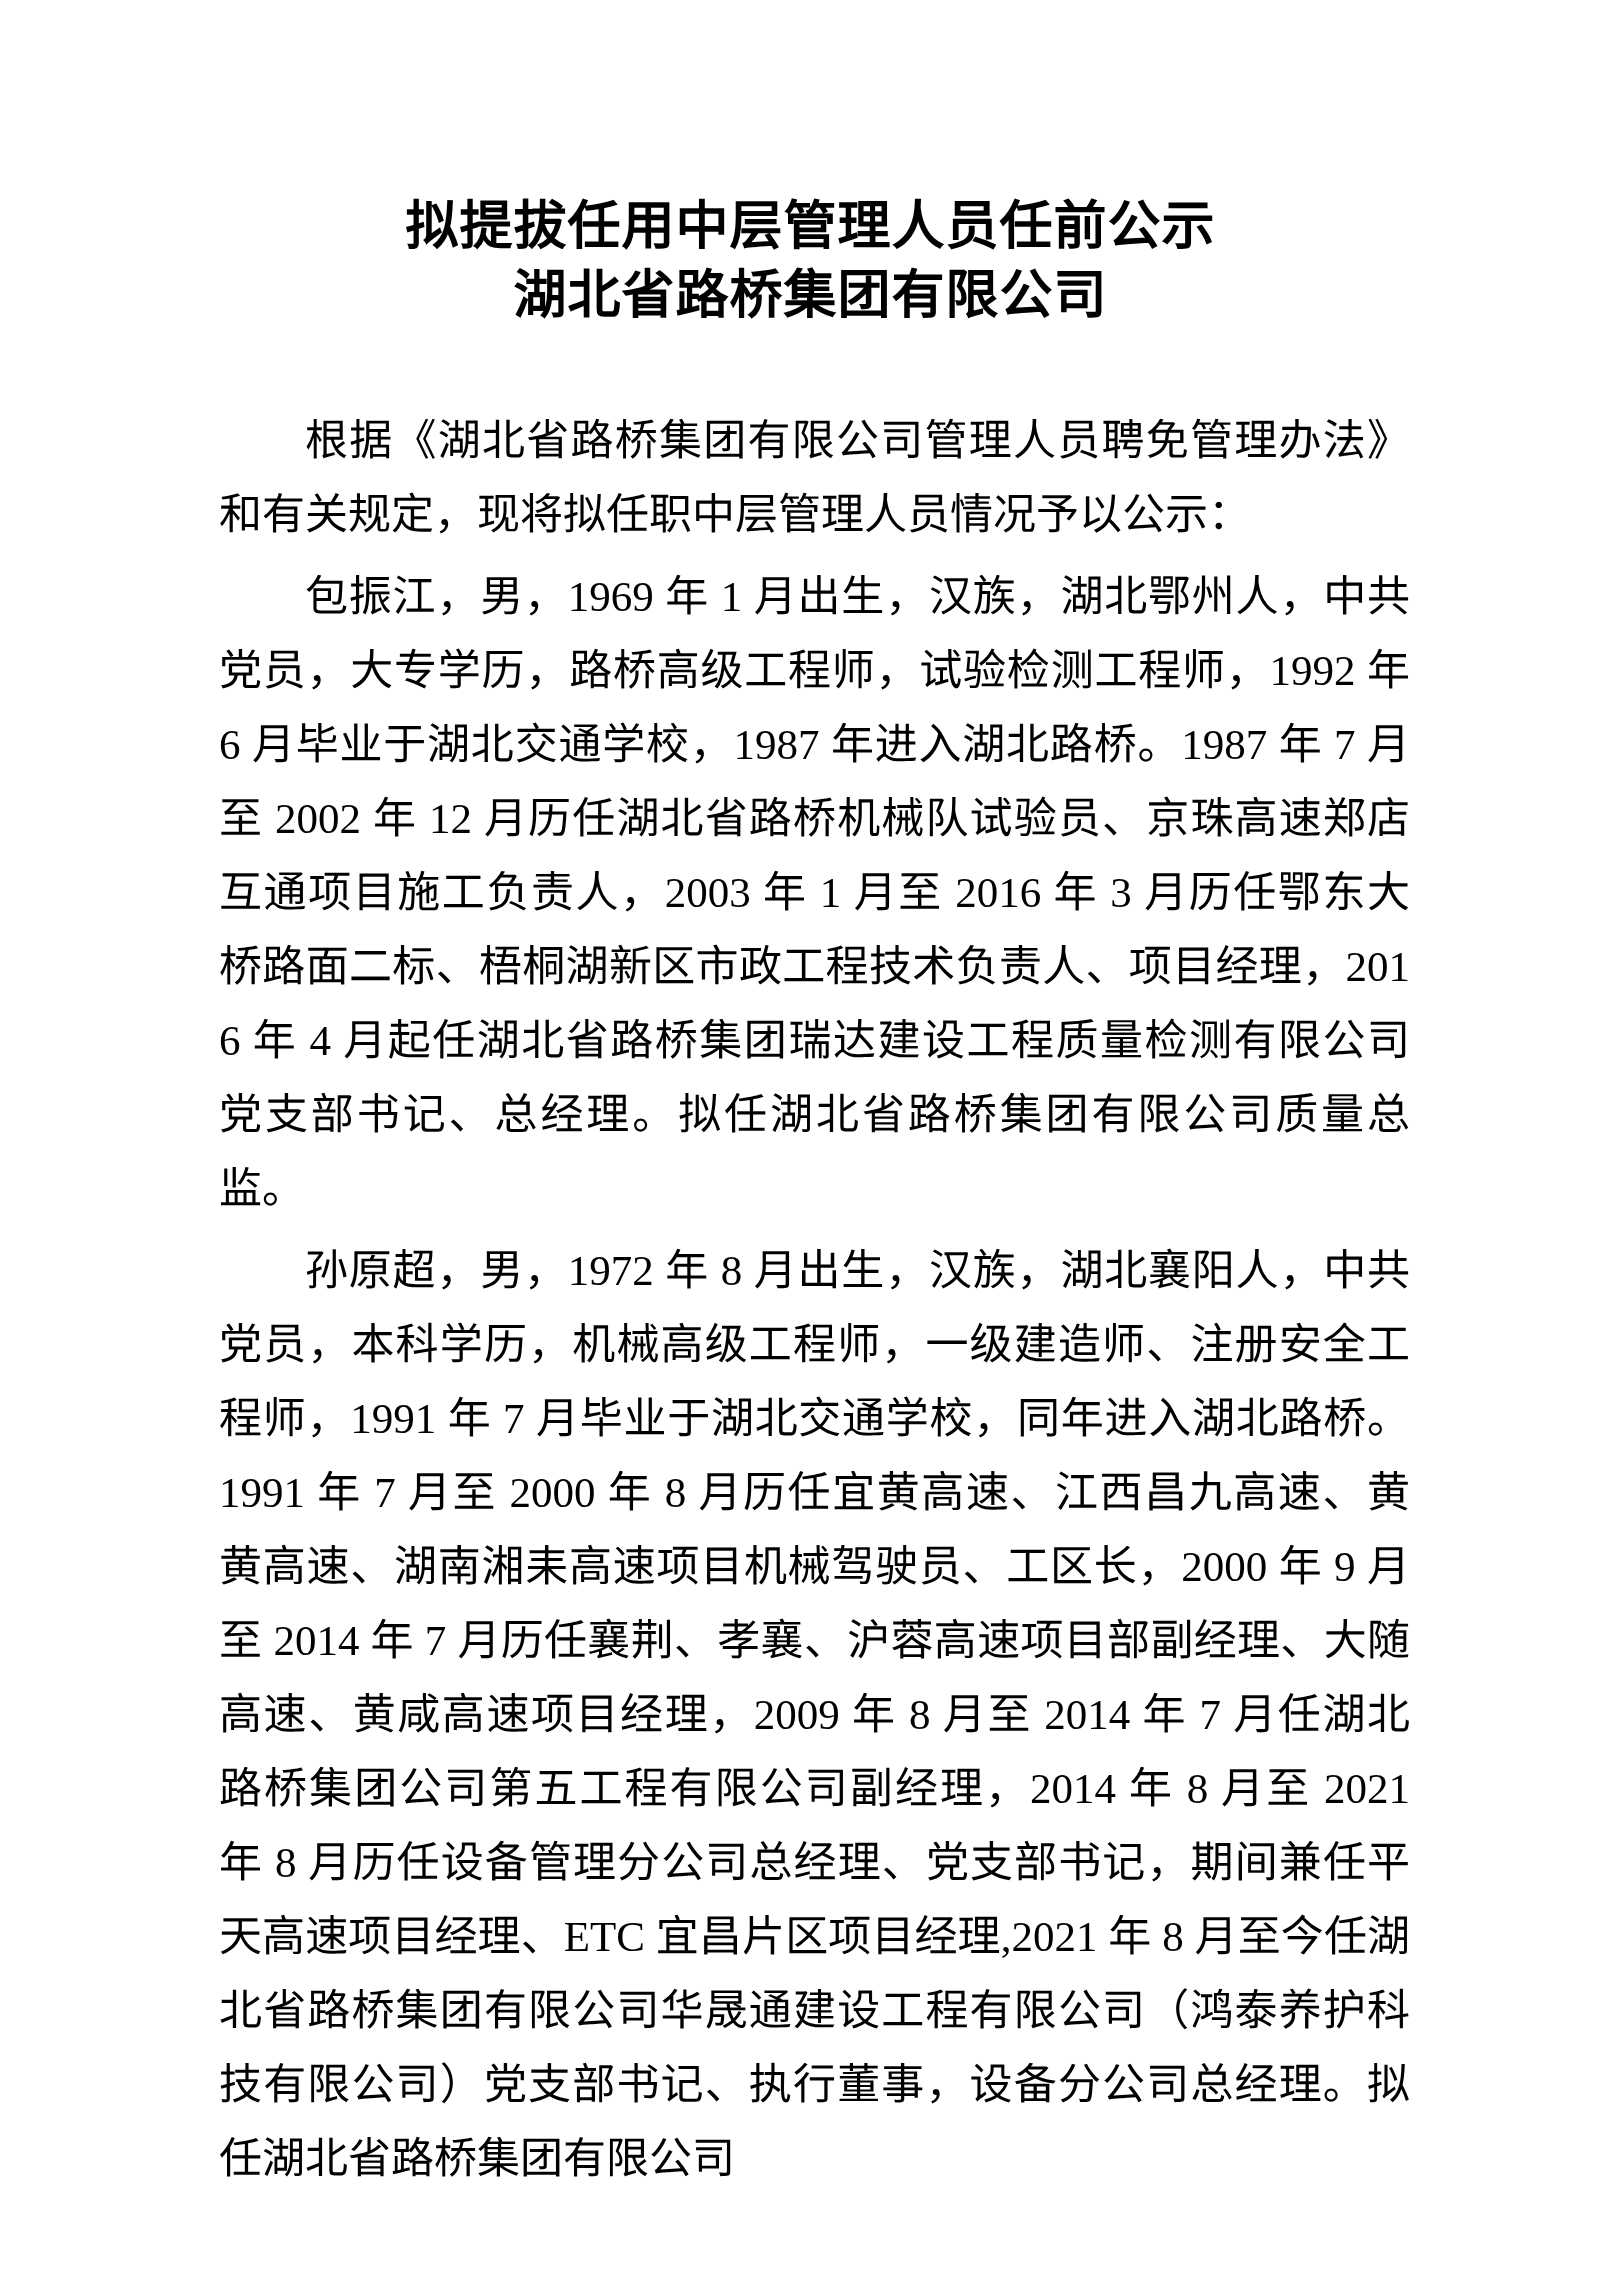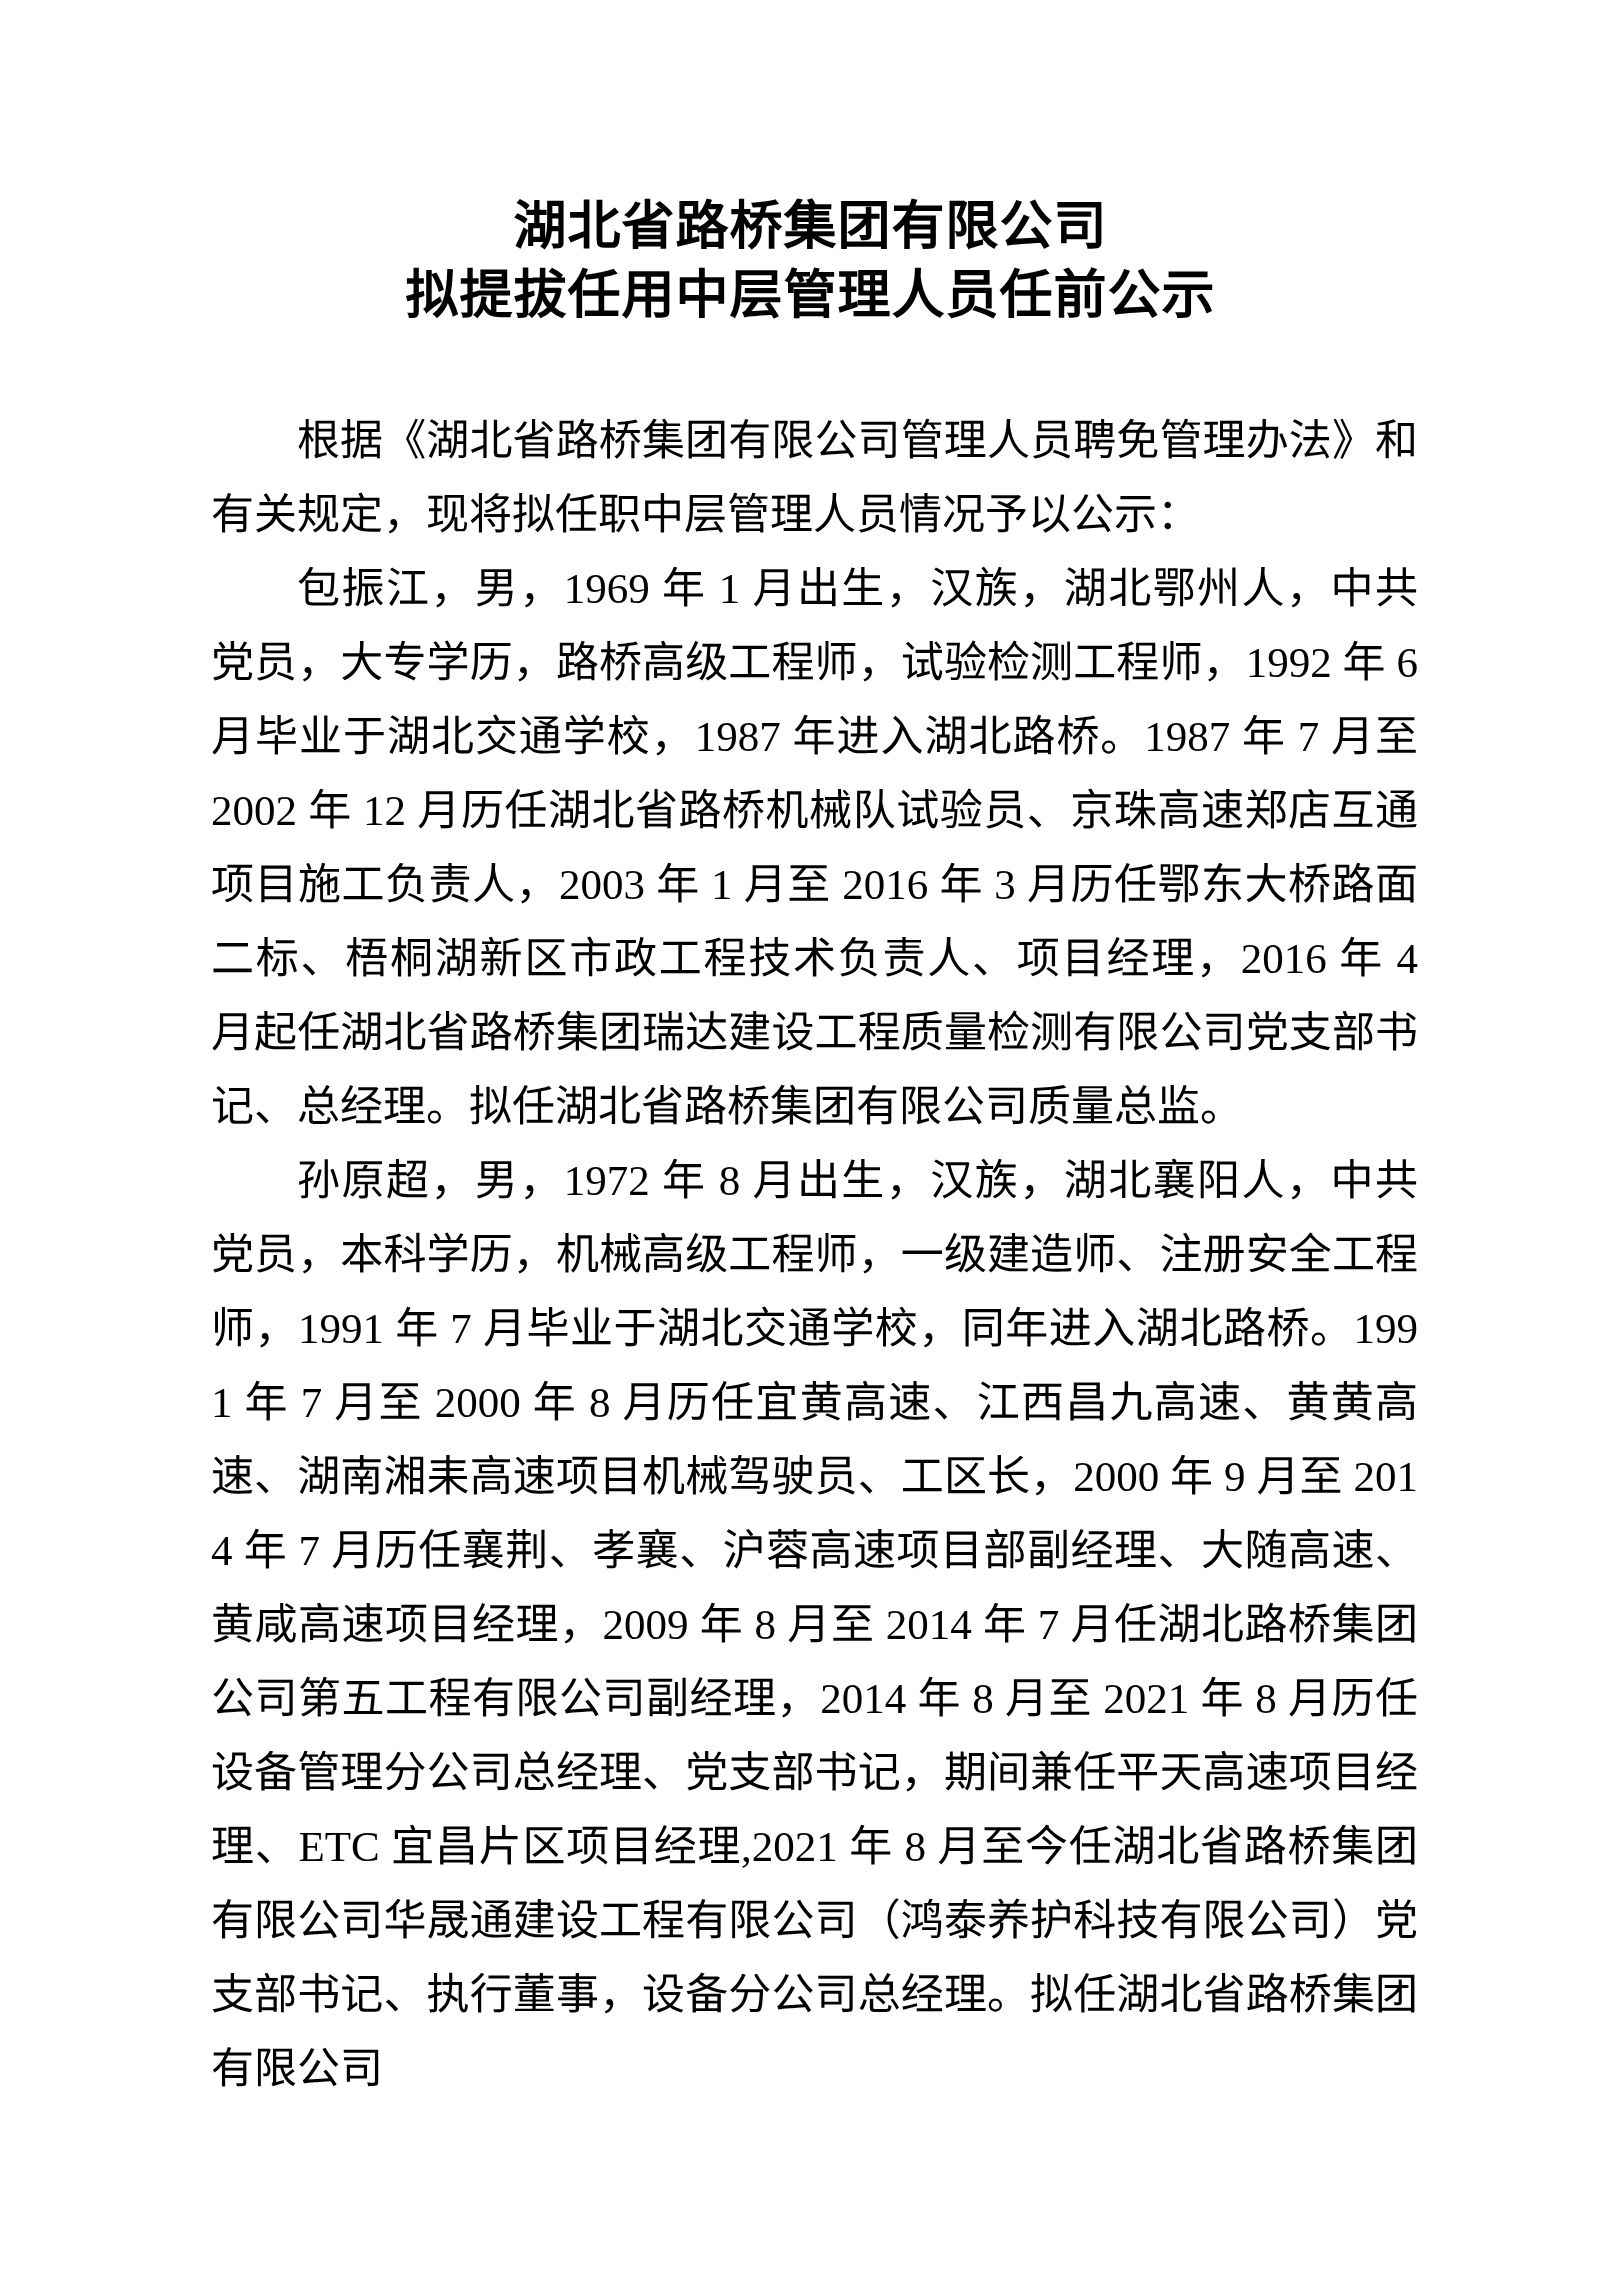--- a/index.html
+++ b/index.html
@@ -30,34 +30,34 @@
     white-space: nowrap;
   }
   .doc-body {
     margin: 74px 203px 0 211px;
     font-size: 43px;
     line-height: 74px;
     text-align: justify;
     text-justify: inter-ideograph;
   }
   .doc-body p {
-    margin: 0;
+    margin: 8px;
     padding: 0;
     text-indent: 2em;
     word-break: break-all;
   }
 </style>
 </head>
 <body>
 
 <div class="page">
 
   <div class="doc-title">
+    <div class="title-line">拟提拔任用中层管理人员任前公示</div>
     <div class="title-line">湖北省路桥集团有限公司</div>
-    <div class="title-line">拟提拔任用中层管理人员任前公示</div>
   </div>
 
   <div class="doc-body">
     <p>根据《湖北省路桥集团有限公司管理人员聘免管理办法》和有关规定，现将拟任职中层管理人员情况予以公示：</p>
     <p>包振江，男，1969 年 1 月出生，汉族，湖北鄂州人，中共党员，大专学历，路桥高级工程师，试验检测工程师，1992 年 6 月毕业于湖北交通学校，1987 年进入湖北路桥。1987 年 7 月至 2002 年 12 月历任湖北省路桥机械队试验员、京珠高速郑店互通项目施工负责人，2003 年 1 月至 2016 年 3 月历任鄂东大桥路面二标、梧桐湖新区市政工程技术负责人、项目经理，2016 年 4 月起任湖北省路桥集团瑞达建设工程质量检测有限公司党支部书记、总经理。拟任湖北省路桥集团有限公司质量总监。</p>
     <p>孙原超，男，1972 年 8 月出生，汉族，湖北襄阳人，中共党员，本科学历，机械高级工程师，一级建造师、注册安全工程师，1991 年 7 月毕业于湖北交通学校，同年进入湖北路桥。1991 年 7 月至 2000 年 8 月历任宜黄高速、江西昌九高速、黄黄高速、湖南湘耒高速项目机械驾驶员、工区长，2000 年 9 月至 2014 年 7 月历任襄荆、孝襄、沪蓉高速项目部副经理、大随高速、黄咸高速项目经理，2009 年 8 月至 2014 年 7 月任湖北路桥集团公司第五工程有限公司副经理，2014 年 8 月至 2021 年 8 月历任设备管理分公司总经理、党支部书记，期间兼任平天高速项目经理、ETC 宜昌片区项目经理,2021 年 8 月至今任湖北省路桥集团有限公司华晟通建设工程有限公司（鸿泰养护科技有限公司）党支部书记、执行董事，设备分公司总经理。拟任湖北省路桥集团有限公司</p>
   </div>
 
 </div>
 

